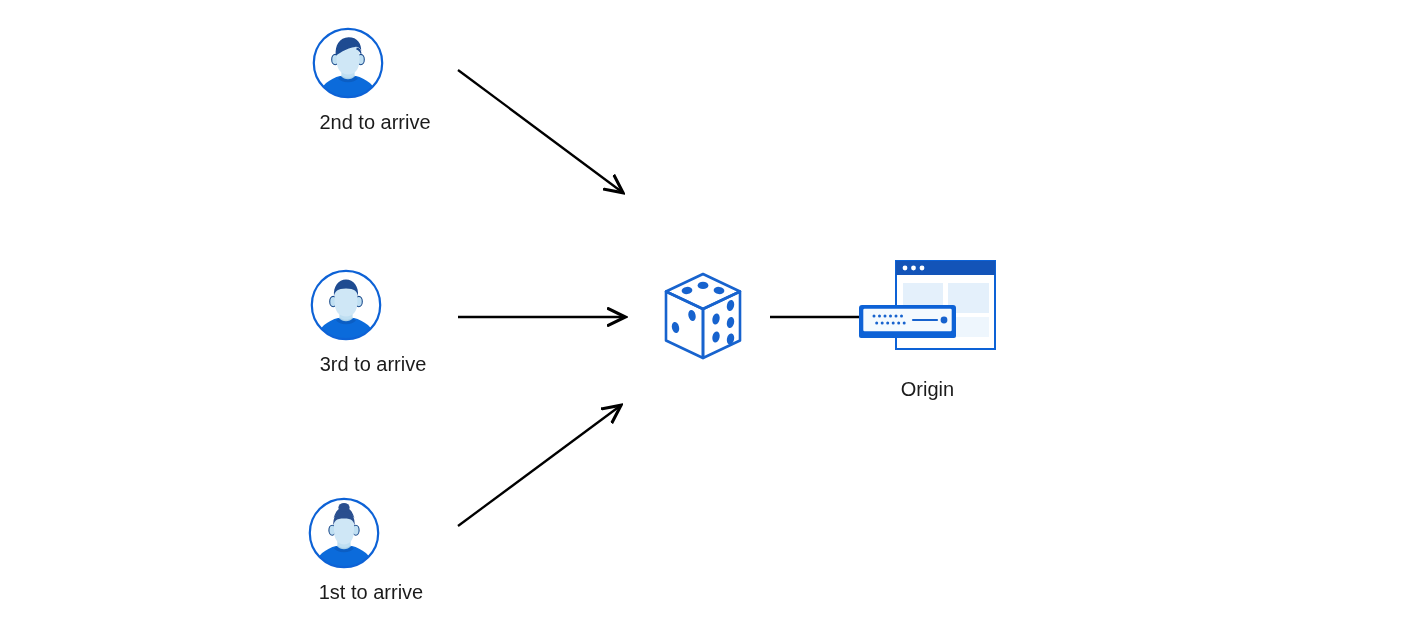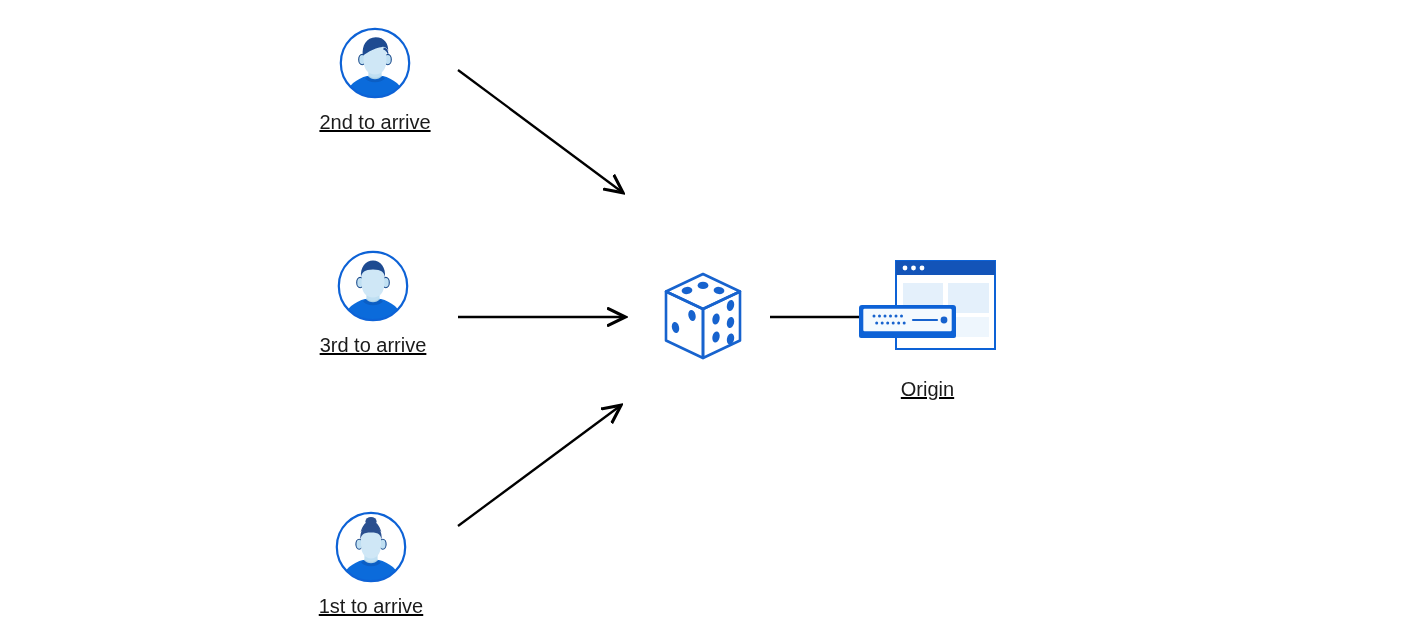--- a/index.html
+++ b/index.html
@@ -15,22 +15,20 @@
     position: relative;
     width: 1405px;
     height: 633px;
     background: #ffffff;
     overflow: hidden;
   }
   .node {
     position: absolute;
     display: flex;
     flex-direction: column;
-    align-items: center;
-    text-decoration: underline;
   }
   .icon-box {
     display: block;
     line-height: 0;
   }
   .node-label {
     margin-top: 10px;
     font-size: 20px;
     line-height: 24px;
     color: #1b1b1b;
@@ -41,22 +39,22 @@
   .arrow-layer {
     position: absolute;
     left: 0;
     top: 0;
     width: 1405px;
     height: 633px;
     pointer-events: none;
   }
   
   #node-person-2nd { left: 311px; top: 26px; width: 128px; }
-  #node-person-3rd { left: 309px; top: 249px; width: 128px; }
-  #node-person-1st { left: 307px; top: 510px; width: 128px; }
+  #node-person-3rd { left: 309px; top: 268px; width: 128px; }
+  #node-person-1st { left: 307px; top: 496px; width: 128px; }
   #node-dice      { left: 661px; top: 271px; width: 84px; }
   #node-origin    { left: 855px; top: 255px; width: 145px; }
   #node-dice .node-label, #node-origin .node-label { margin-top: 12px; }
 </style>
 </head>
 <body>
 
 <div id="canvas">
 
   <svg class="arrow-layer" viewBox="0 0 1405 633" width="1405" height="633" xmlns="http://www.w3.org/2000/svg">

